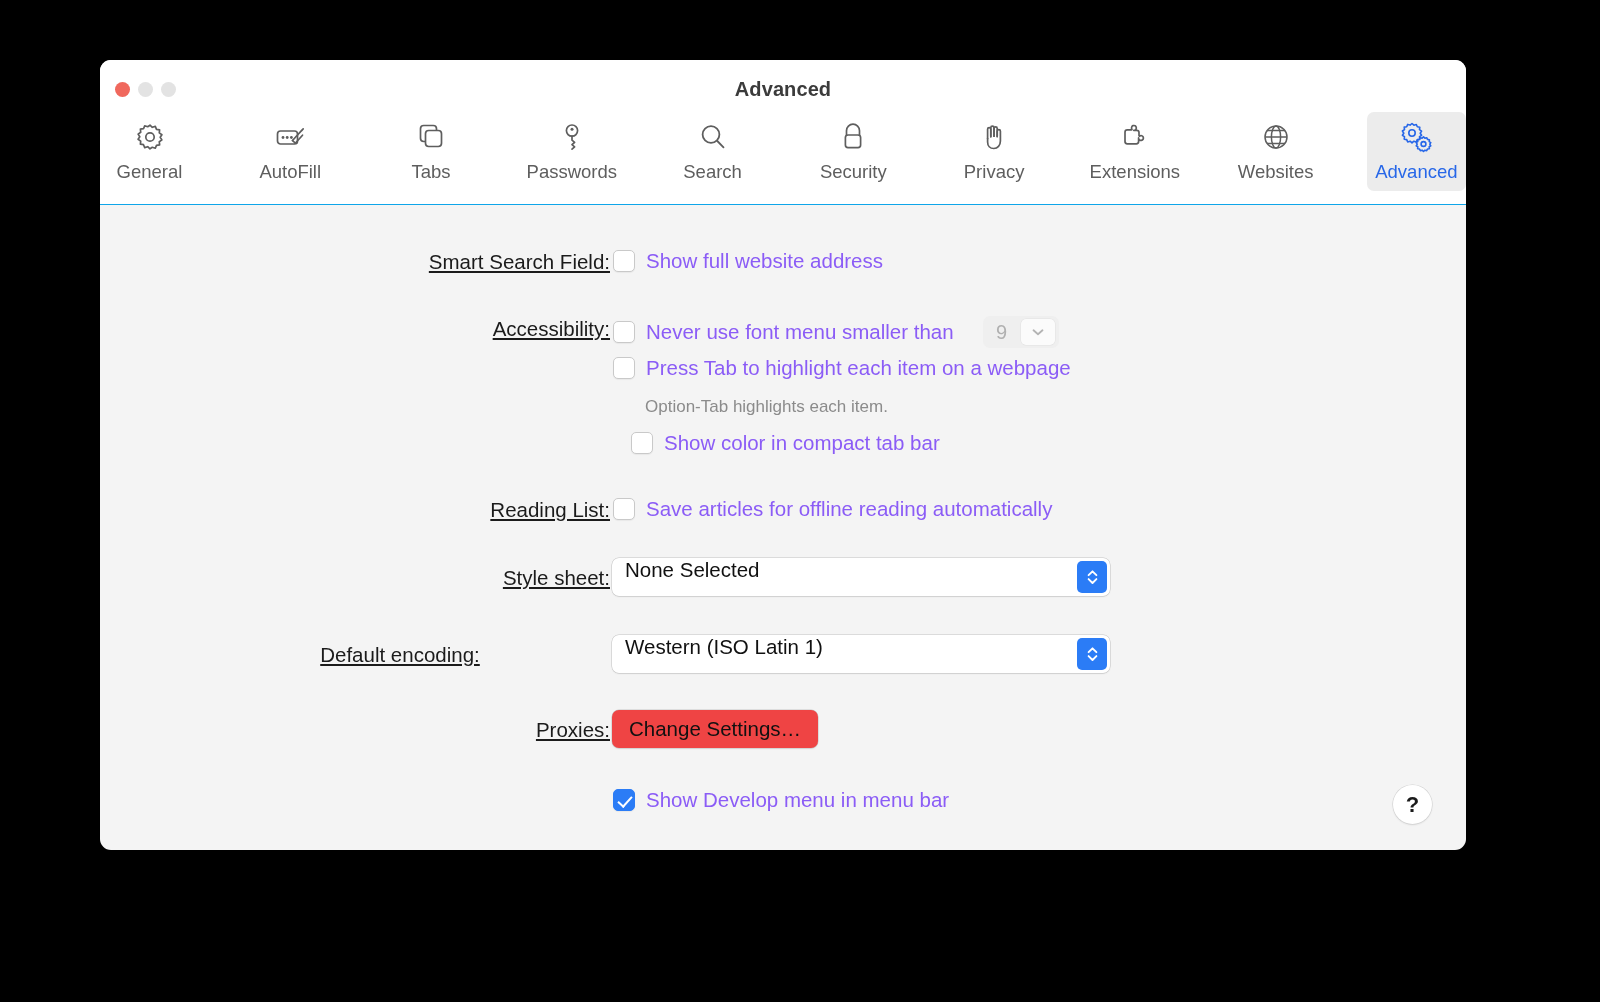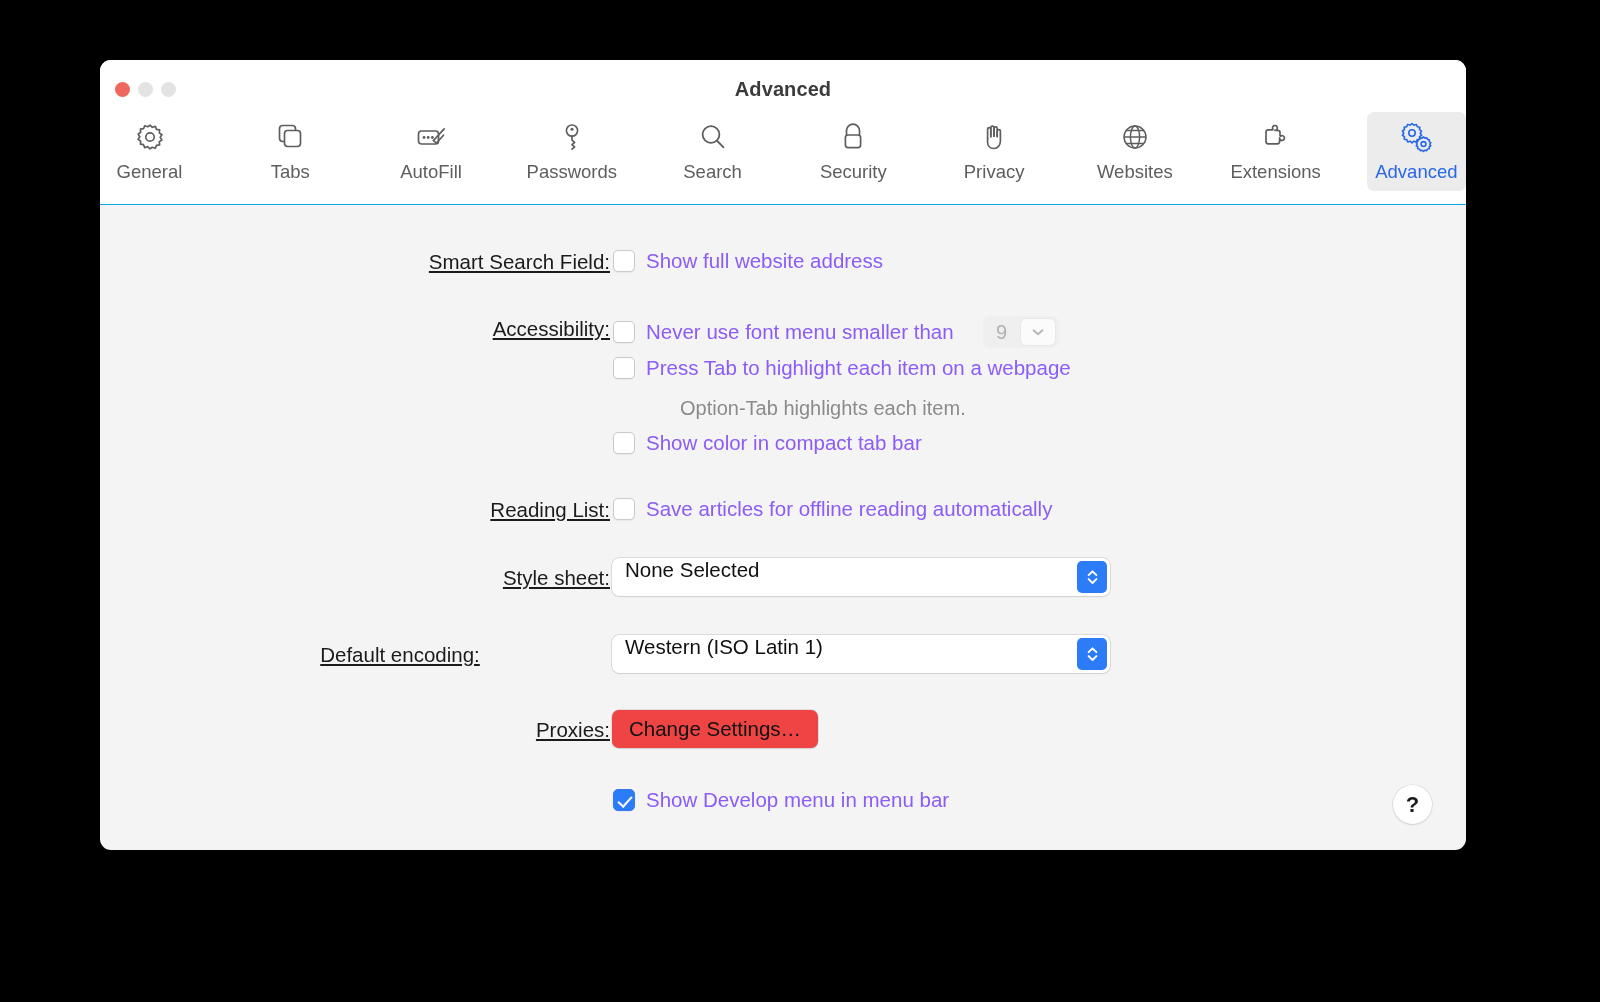--- a/index.html
+++ b/index.html
@@ -107,21 +107,21 @@
   .cbox.checked::after {
     content: "";
     position: absolute;
     left: 7px; top: 3px;
     width: 6px; height: 12px;
     border: solid #ffffff;
     border-width: 0 2.4px 2.4px 0;
     transform: rotate(42deg);
   }
   .cblabel { font-size: 20.5px; color: #8b5cf6; white-space: nowrap; }
-  .hint { font-size: 20px; color: #8b8b8b; white-space: nowrap; margin-left: 35px; }
+  .hint { font-size: 17px; color: #8b8b8b; white-space: nowrap; }
 
   
   .minipop {
     display: inline-flex; align-items: center;
     height: 32px;
     border-radius: 7px;
     background: #efefef;
     padding: 0 4px 0 0;
   }
   .minipop .mval {
@@ -205,46 +205,46 @@
             <circle cx="17" cy="17" r="4.2"></circle>
             <path d="M17 5.2l2.3 2.1 3-.9 1.2 2.9 3.1.5-.3 3.1 2.6 1.8-1.7 2.6 1.7 2.6-2.6 1.8.3 3.1-3.1.5-1.2 2.9-3-.9L17 28.8l-2.3-2.1-3 .9-1.2-2.9-3.1-.5.3-3.1L5.1 19.3l1.7-2.6-1.7-2.6 2.6-1.8-.3-3.1 3.1-.5 1.2-2.9 3 .9z" stroke-linejoin="round"></path>
           </svg>
         </span>
         <span class="tab-label">General</span>
       </div>
 
       <div class="tab">
         <span class="tab-icon">
           <svg width="34" height="34" viewBox="0 0 34 34" fill="none" stroke="#5e5e5e" stroke-width="1.7">
-            <rect x="6.5" y="5.5" width="16" height="16" rx="3.2"></rect>
-            <rect x="11.5" y="10.5" width="16" height="16" rx="3.2" fill="#ffffff"></rect>
-          </svg>
-        </span>
-        <span class="tab-label">Tabs</span>
-      </div>
-
-      <div class="tab">
-        <span class="tab-icon">
-          <svg width="34" height="34" viewBox="0 0 34 34" fill="none" stroke="#5e5e5e" stroke-width="1.7">
             <rect x="4.5" y="11" width="20" height="13" rx="3"></rect>
             <circle cx="10" cy="17.5" r="1.4" fill="#5e5e5e" stroke="none"></circle>
             <circle cx="14.2" cy="17.5" r="1.4" fill="#5e5e5e" stroke="none"></circle>
             <circle cx="18.4" cy="17.5" r="1.4" fill="#5e5e5e" stroke="none"></circle>
             <path d="M19.5 20.5L28.5 10.6" stroke-linecap="round"></path>
             <path d="M22.3 23.2l7.2-8" stroke-linecap="round"></path>
             <path d="M19.5 20.5l2.8 2.7" stroke-linecap="round"></path>
             <path d="M28.8 10.4l1.4-1.5" stroke-linecap="round"></path>
           </svg>
         </span>
         <span class="tab-label">AutoFill</span>
       </div>
 
       <div class="tab">
         <span class="tab-icon">
           <svg width="34" height="34" viewBox="0 0 34 34" fill="none" stroke="#5e5e5e" stroke-width="1.7">
+            <rect x="6.5" y="5.5" width="16" height="16" rx="3.2"></rect>
+            <rect x="11.5" y="10.5" width="16" height="16" rx="3.2" fill="#ffffff"></rect>
+          </svg>
+        </span>
+        <span class="tab-label">Tabs</span>
+      </div>
+
+      <div class="tab">
+        <span class="tab-icon">
+          <svg width="34" height="34" viewBox="0 0 34 34" fill="none" stroke="#5e5e5e" stroke-width="1.7">
             <circle cx="17" cy="10.6" r="5.6"></circle>
             <circle cx="17" cy="9.2" r="1.5" fill="#5e5e5e" stroke="none"></circle>
             <path d="M17 16.2v4l2.6 2.2-2.6 2.3 2.6 2.2-2.6 2.3" stroke-linejoin="round" stroke-linecap="round"></path>
           </svg>
         </span>
         <span class="tab-label">Passwords</span>
       </div>
 
       <div class="tab">
         <span class="tab-icon">
@@ -273,36 +273,36 @@
             <path d="M13.8 16.4V7.8a1.6 1.6 0 013.2 0v8.4" stroke-linecap="round"></path>
             <path d="M17 16.2V8.4a1.6 1.6 0 013.2 0v8" stroke-linecap="round"></path>
             <path d="M20.2 16.6v-5.4a1.6 1.6 0 013.2 0v9.7c0 4.4-2.8 7.6-6.6 7.6s-6.2-2.6-6.2-6.6v-3.4" stroke-linecap="round" stroke-linejoin="round"></path>
           </svg>
         </span>
         <span class="tab-label">Privacy</span>
       </div>
 
       <div class="tab">
         <span class="tab-icon">
+          <svg width="34" height="34" viewBox="0 0 34 34" fill="none" stroke="#5e5e5e" stroke-width="1.7">
+            <path d="M7 12.2c0-1.3 1-2.3 2.3-2.3h4.2c.4 0 .6-.4.4-.7a2.4 2.4 0 111.9 1.1h2.9c1.3 0 2.3 1 2.3 2.3v3c0 .4.4.6.7.4a2.4 2.4 0 11-1.1 1.9v3.6c0 1.3-1 2.3-2.3 2.3H9.3A2.3 2.3 0 017 21.5z" stroke-linejoin="round"></path>
+          </svg>
+        </span>
+        <span class="tab-label">Extensions</span>
+      </div>
+
+      <div class="tab">
+        <span class="tab-icon">
           <svg width="34" height="34" viewBox="0 0 34 34" fill="none" stroke="#5e5e5e" stroke-width="1.5">
             <circle cx="17" cy="17" r="11"></circle>
             <ellipse cx="17" cy="17" rx="4.6" ry="11"></ellipse>
             <path d="M6 17h22M8.1 10.6h17.8M8.1 23.4h17.8"></path>
           </svg>
         </span>
         <span class="tab-label">Websites</span>
-      </div>
-
-      <div class="tab">
-        <span class="tab-icon">
-          <svg width="34" height="34" viewBox="0 0 34 34" fill="none" stroke="#5e5e5e" stroke-width="1.7">
-            <path d="M7 12.2c0-1.3 1-2.3 2.3-2.3h4.2c.4 0 .6-.4.4-.7a2.4 2.4 0 111.9 1.1h2.9c1.3 0 2.3 1 2.3 2.3v3c0 .4.4.6.7.4a2.4 2.4 0 11-1.1 1.9v3.6c0 1.3-1 2.3-2.3 2.3H9.3A2.3 2.3 0 017 21.5z" stroke-linejoin="round"></path>
-          </svg>
-        </span>
-        <span class="tab-label">Extensions</span>
       </div>
 
       <div class="tab selected">
         <span class="tab-icon">
           <svg width="38" height="34" viewBox="0 0 38 34" fill="none" stroke="#2767e8" stroke-width="1.6">
             <circle cx="15" cy="13" r="3.2"></circle>
             <path d="M15 3.5l1.9 1.7 2.4-.7 1 2.3 2.5.4-.3 2.5 2.1 1.4-1.4 2.1 1.4 2.1-2.1 1.4.3 2.5-2.5.4-1 2.3-2.4-.7L15 22.9l-1.9-1.7-2.4.7-1-2.3-2.5-.4.3-2.5-2.1-1.4 1.4-2.1L5.4 11l2.1-1.4-.3-2.5 2.5-.4 1-2.3 2.4.7z" stroke-linejoin="round"></path>
             <circle cx="26.5" cy="24" r="2.4"></circle>
             <path d="M26.5 16.9l1.4 1.3 1.8-.5.8 1.7 1.9.3-.2 1.9 1.6 1-1 1.6 1 1.6-1.6 1 .2 1.9-1.9.3-.8 1.7-1.8-.5-1.4 1.3-1.4-1.3-1.8.5-.8-1.7-1.9-.3.2-1.9-1.6-1 1-1.6-1-1.6 1.6-1-.2-1.9 1.9-.3.8-1.7 1.8.5z" stroke-linejoin="round"></path>
           </svg>
@@ -340,21 +340,21 @@
       </div>
     </div>
 
     <div class="cbline" style="position:absolute; left:513px; top:151px;">
       <span class="cbox"></span>
       <span class="cblabel">Press Tab to highlight each item on a webpage</span>
     </div>
 
     <div class="hint" style="position:absolute; left:545px; top:192px;">Option-Tab highlights each item.</div>
 
-    <div class="cbline" style="position:absolute; left:513px; top:226px;">
+    <div class="cbline" style="position:absolute; left:531px; top:226px;">
       <span class="cbox"></span>
       <span class="cblabel">Show color in compact tab bar</span>
     </div>
 
     <div class="row" style="left:0; top:293px; width:100%;">
       <div class="rlabel" style="left:90px; top:0; right:auto;">Reading List:</div>
       <div class="cbline" style="position:absolute; left:513px; top:-1px;">
         <span class="cbox"></span>
         <span class="cblabel">Save articles for offline reading automatically</span>
       </div>

